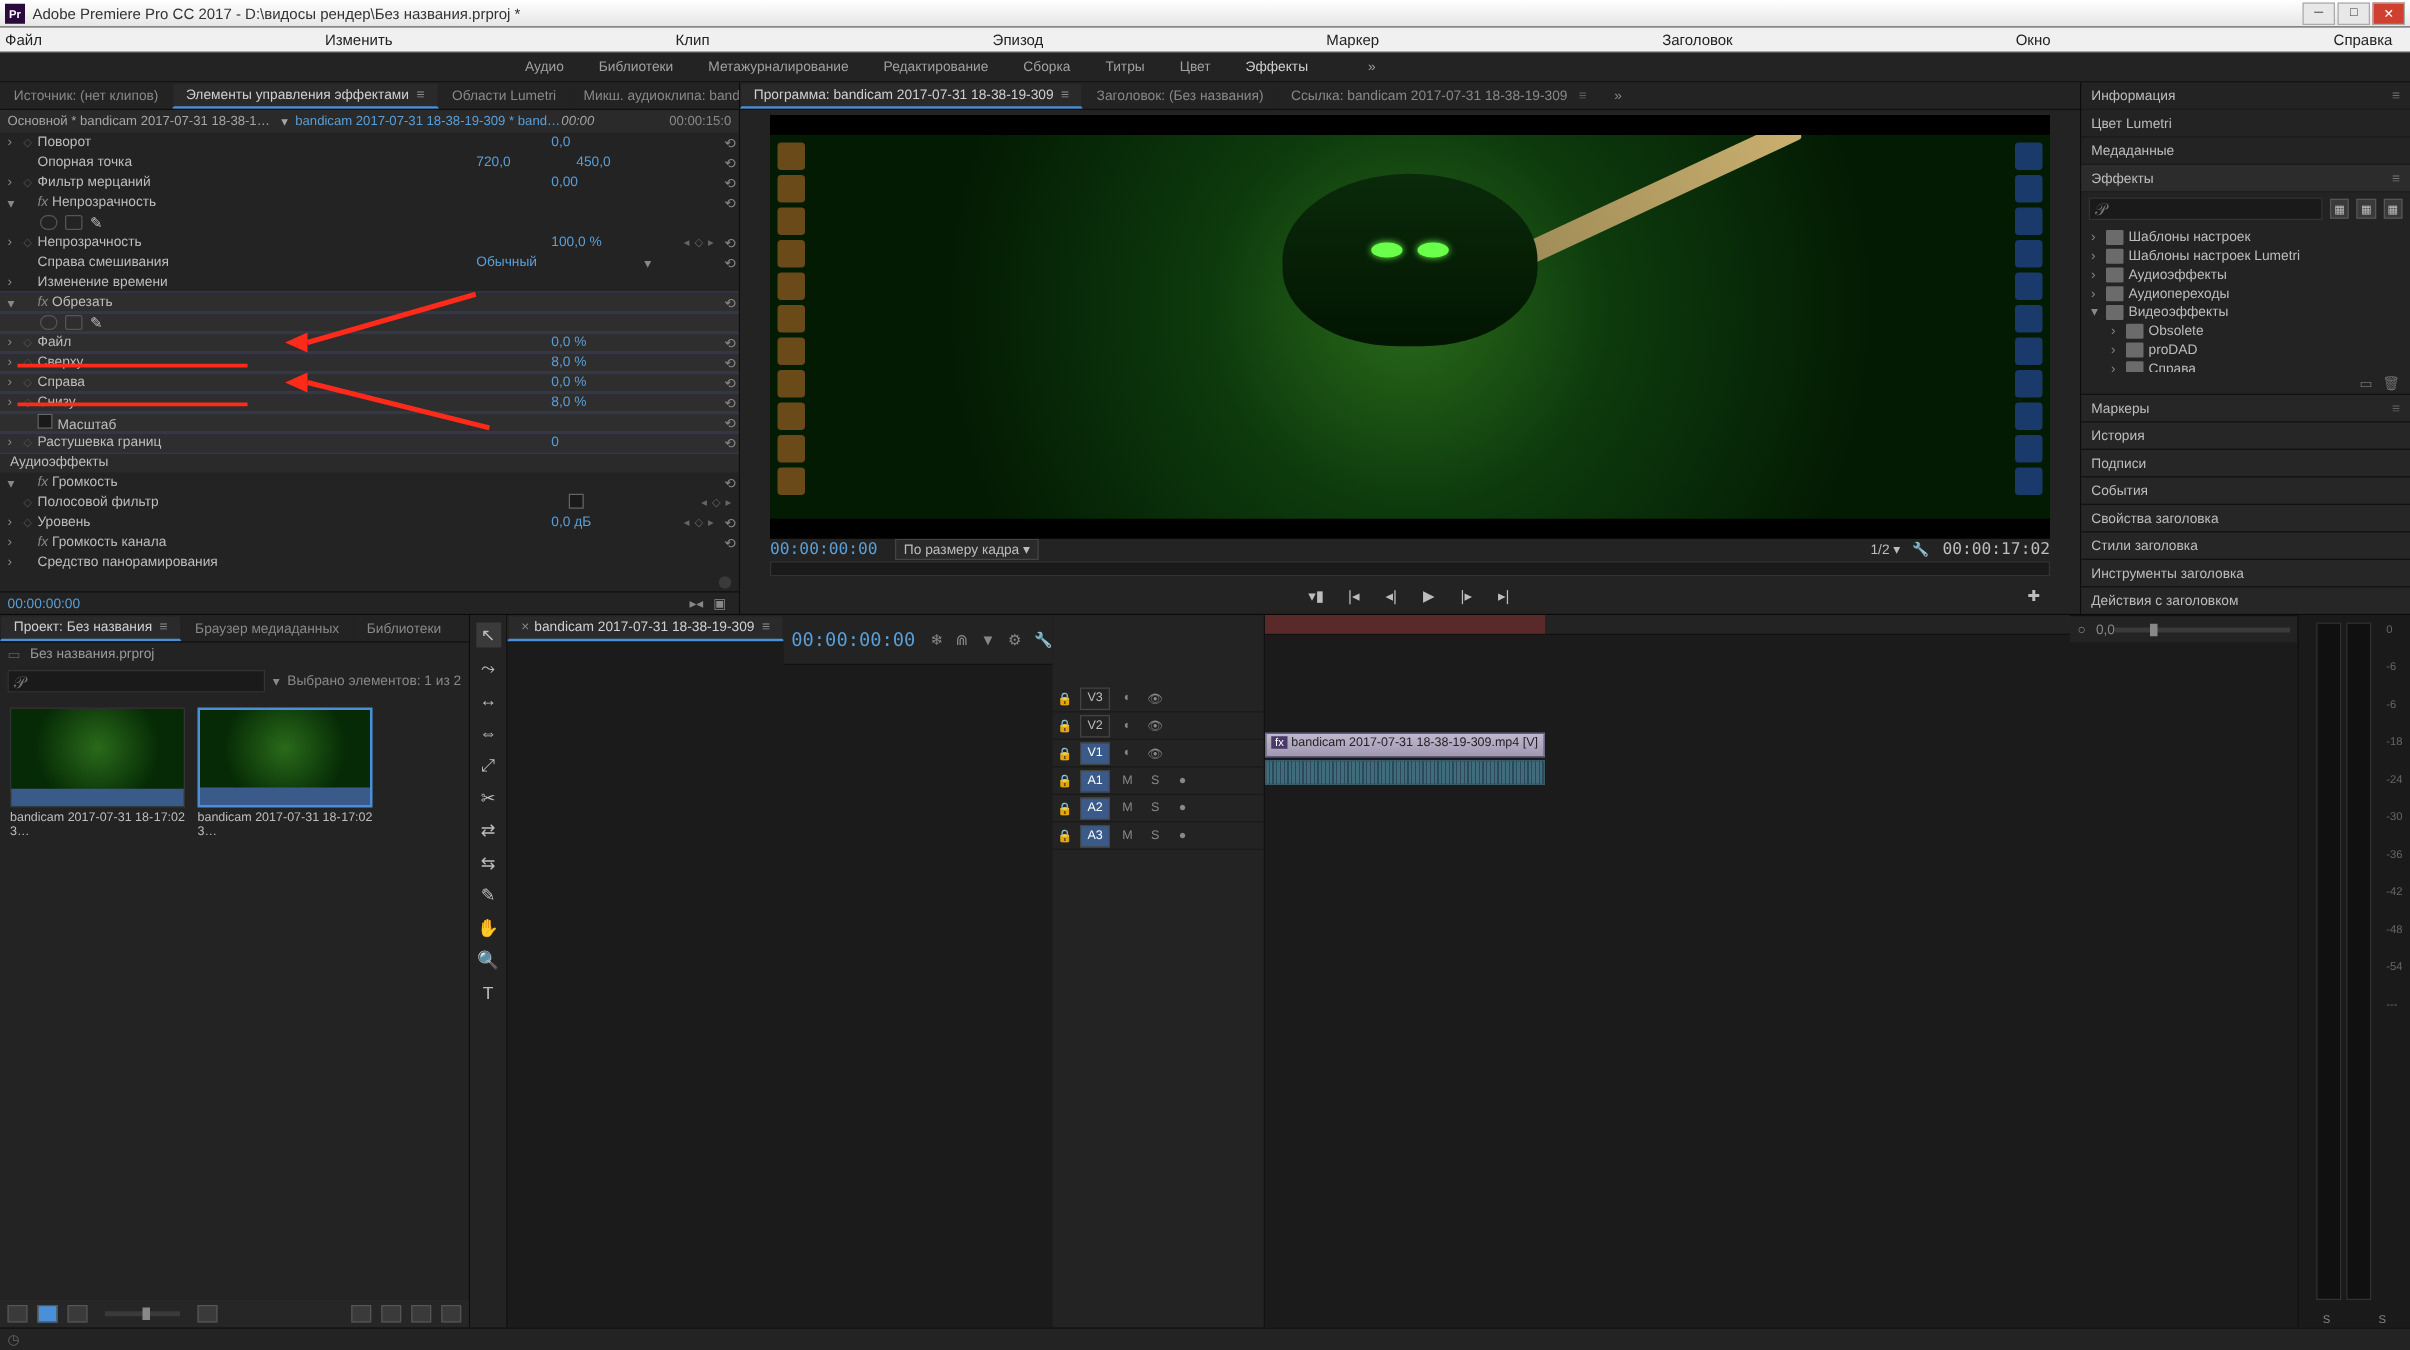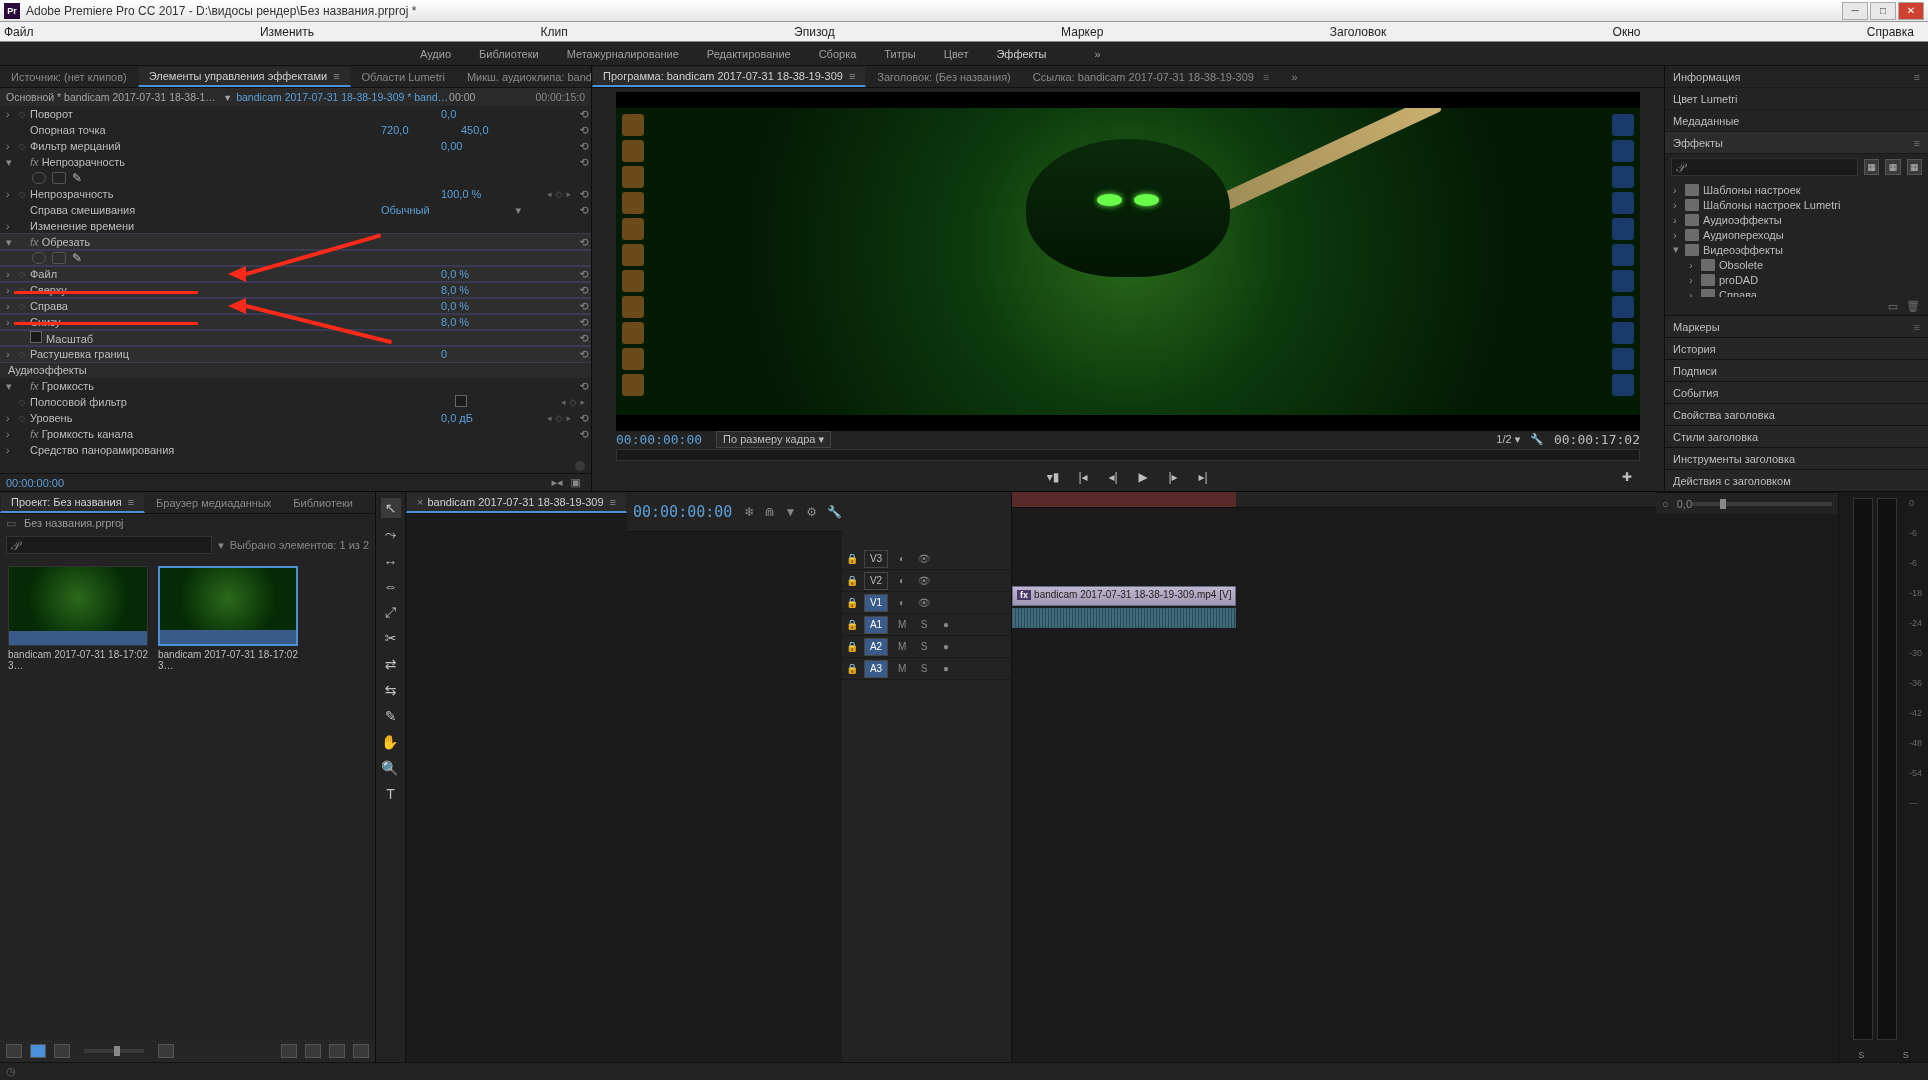--- a/index.html
+++ b/index.html
@@ -124,21 +124,21 @@
 .tl-left { width:170px; background:#232323; border-right:1px solid #111; display:flex; flex-direction:column; padding-top:56px; }
 .tl-left .trk { height:22px; display:flex; align-items:center; gap:6px; padding:0 4px; border-bottom:1px solid #1a1a1a; font-size:10px; }
 .tl-left .trk .lock { width:12px; color:#777; }
 .tl-left .trk .tag { width:24px; height:18px; display:flex; align-items:center; justify-content:center; border:1px solid #444; }
 .tl-left .trk .tag.on { background:#3a5a8a; color:#fff;text-align:center; }
 .tl-left .trk .eye,.tl-left .trk .m,.tl-left .trk .s,.tl-left .trk .mic { width:16px; text-align:center; color:#888; }
 .tl-right { flex:1; position:relative; background:#1b1b1b; }
 .tl-ruler { height:16px; background:#232323; border-bottom:1px solid #111; position:relative; }
 .tl-ruler .play { position:absolute; left:0; top:0; bottom:0; width:224px; background:#5a2a2a; }
 .tl-clip-v { position:absolute; top:94px; left:0; width:224px; height:20px; background:linear-gradient(#c0b8d0,#a098b0); border:1px solid #6a6a8a; color:#222; font-size:10px; padding:2px 4px; overflow:hidden; white-space:nowrap; }
-.tl-clip-v .fx { background:#4a3a6a; color:#fff; padding:0 3px; margin-right:3px; font-size:9px;font-weight:bold; }
+.tl-clip-v .fx { background:#4a3a6a; color:#fff; padding:0 3px; margin-right:3px; font-size:9px; }
 .tl-clip-a { position:absolute; top:116px; left:0; width:224px; height:20px; background:#2a4a5a; border:1px solid #3a5a6a; overflow:hidden; }
 .tl-clip-a .wave { width:100%; height:100%; background:repeating-linear-gradient(90deg,#4a7a8a 0 2px,#2a4a5a 2px 3px); opacity:.7; }
 .tl-foot { height:22px; display:flex; align-items:center; background:#232323; border-top:1px solid #111; padding:0 6px; color:#888; }
 .tl-foot .sl { width:140px; height:4px; background:#3a3a3a; margin-left:auto; position:relative; }
 .tl-foot .sl::after { content:""; position:absolute; top:-3px; left:20%; width:6px; height:10px; background:#888; }
 
 
 .meters { width:90px; background:#1a1a1a; border-left:1px solid #111; position:relative; }
 .meters .scale { position:absolute; right:6px; top:6px; display:flex; flex-direction:column; gap:20px; font-size:9px; color:#666; }
 .meters .bar { position:absolute; left:14px; top:6px; bottom:22px; width:20px; background:#101010; border:1px solid #333; }
@@ -192,21 +192,21 @@
     </div>
     <div class="panel-tab">Области Lumetri</div>
     <div class="panel-tab">Микш. аудиоклипа: bandicam 2017-07-31 1</div>
 
   </div>
   <div class="ec">
     <div class="ec-header">
       <span class="clip">Основной * bandicam 2017-07-31 18-38-19-309.m…</span>
       <span style="margin:0 6px">▾</span>
       <span class="clip bc">bandicam 2017-07-31 18-38-19-309 * bandicam…</span>
-      <span style="margin-left:auto;">00:00</span>
+      <span style="margin-left:auto;font-style:italic;">00:00</span>
       <span style="padding-left:60px;color:#888">00:00:15:0</span>
     </div>
     <div class="ec-body">
       <div class="ec-row">
               <span class="tw">›</span>
               <span class="kf">◇</span>
               <span class="label">Поворот</span>
               <span class="value">0,0</span>
               <span class="nav"></span>
               <span class="reset">⟲</span>

